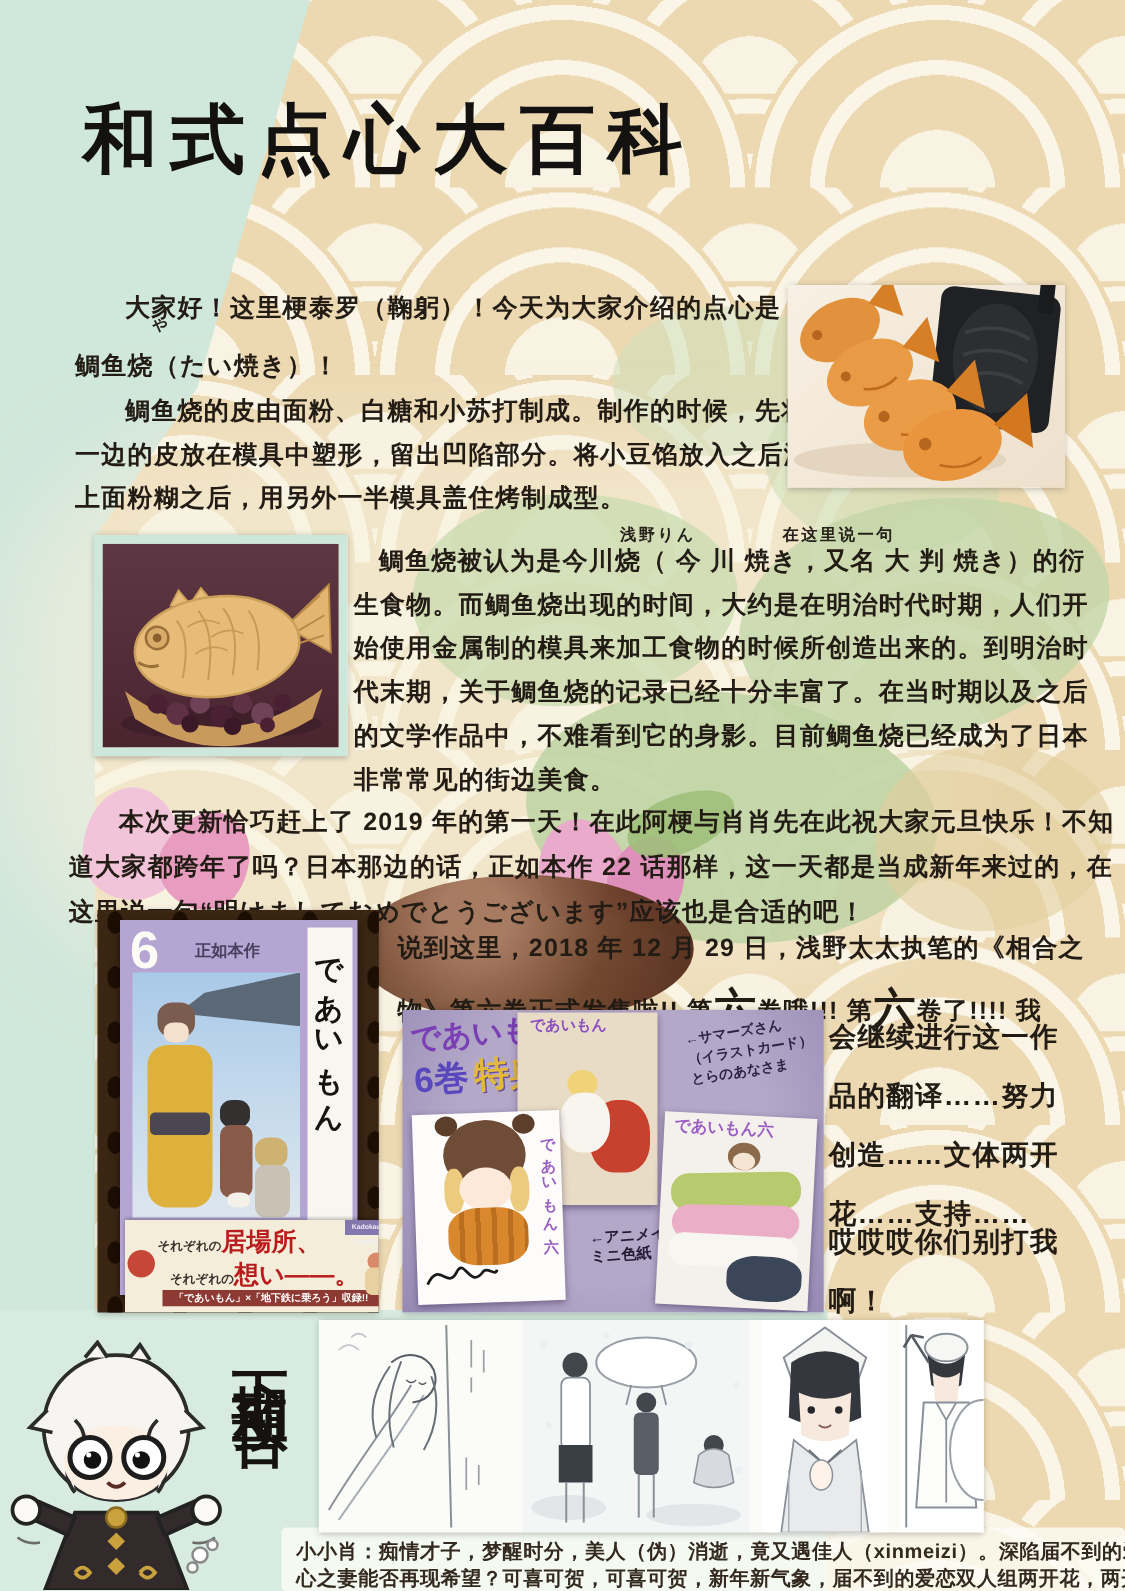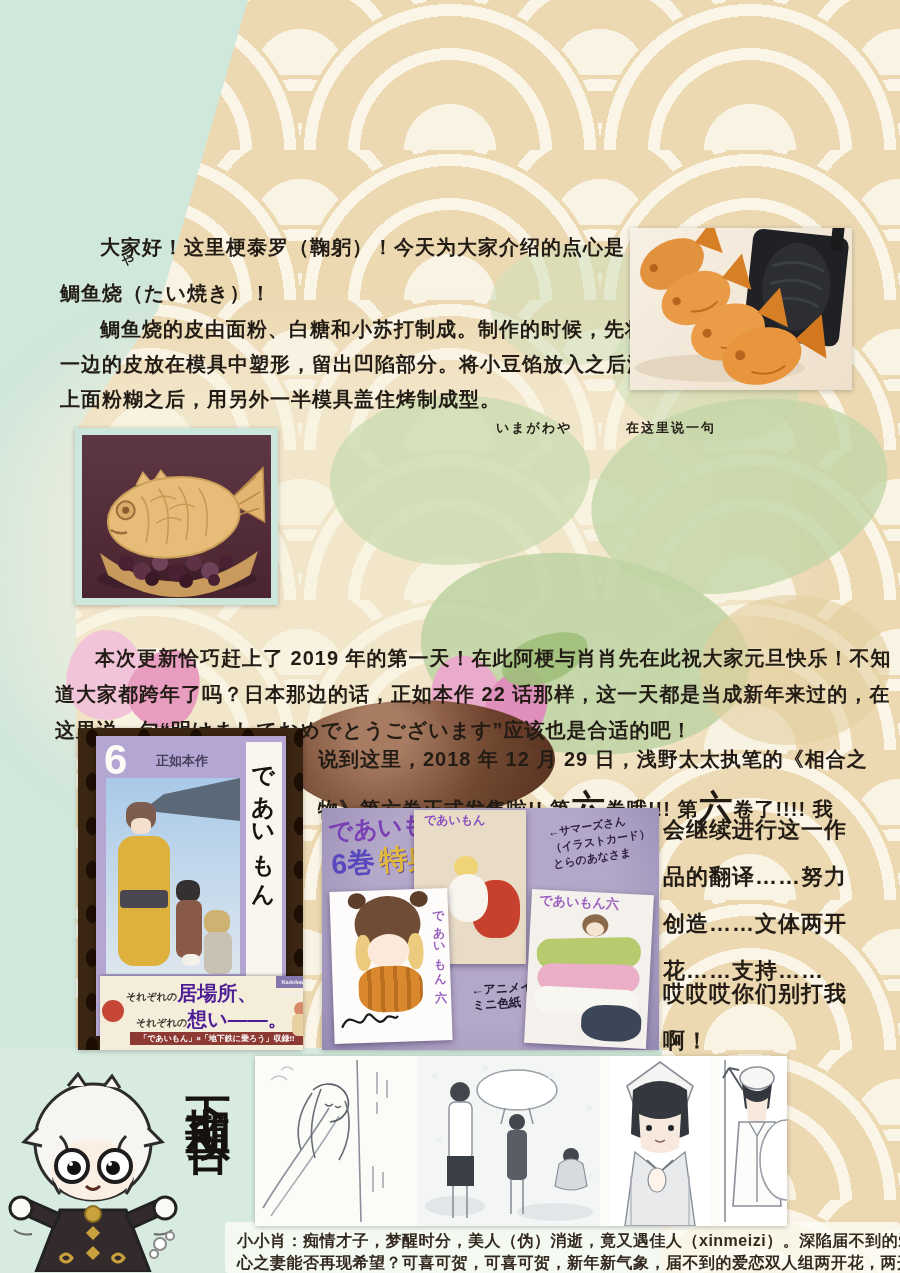--- a/index.html
+++ b/index.html
@@ -67,21 +67,21 @@
   .fig{position:absolute;border-radius:40%;}
   .cover-vol{position:absolute;left:8px;top:0px;font-size:42px;font-weight:900;color:#fcfbf6;z-index:2;}
   .cover-author{position:absolute;left:60px;top:16px;font-size:13px;font-weight:700;color:#46405c;z-index:2;}
   .cover-title-col{position:absolute;left:150px;top:6px;width:36px;height:254px;background:#f8f6ef;}
   .cover-title{writing-mode:vertical-rl;text-orientation:upright;font-size:23px;font-weight:900;
     color:#17140f;margin:8px auto 0;display:block;letter-spacing:3px;}
   .cover-seal{position:absolute;left:11px;bottom:6px;width:14px;height:14px;background:#b8362c;border-radius:3px;}
   .obi{position:absolute;left:4px;top:240px;width:216px;height:74px;background:#f4edda;box-shadow:0 -1px 3px rgba(0,0,0,.3);}
   .obi-row{position:absolute;white-space:nowrap;}
   .obi-small{font-size:10px;font-weight:700;color:#3c332e;}
-  .obi-big{font-size:20px;font-weight:900;color:#4c1d95;}
+  .obi-big{font-size:20px;font-weight:900;color:#b91c1c;}
   .obi-banner{position:absolute;left:30px;top:56px;width:174px;height:13px;background:#8e3a34;color:#fff;
     font-size:8px;font-weight:700;text-align:center;line-height:13px;}
   .obi-stamp{position:absolute;left:2px;top:24px;width:22px;height:22px;background:#c64738;border-radius:50%;}
   .imprint{position:absolute;right:2px;top:0;width:38px;height:12px;background:#8477ad;color:#efecf5;
     font-size:5.5px;line-height:12px;text-align:center;font-weight:700;}
   .mini-girl-hair{position:absolute;right:8px;top:26px;width:14px;height:14px;background:#d98a6a;border-radius:50%;}
   .mini-girl-body{position:absolute;right:6px;top:38px;width:18px;height:22px;background:#e8d0a0;border-radius:30%;}
   
   .photo-bonus{left:322px;top:808px;width:337px;height:242px;
     background:radial-gradient(circle at 50% 40%, #b4a8c9 0 55%, #968ab4 100%);}
@@ -141,25 +141,27 @@
   <div class="blob" style="left:590px;top:400px;width:300px;height:190px;background:#c3d6a8;opacity:.8;transform:rotate(-10deg);"></div>
   <div class="blob" style="left:420px;top:555px;width:330px;height:200px;background:#bdd2a2;opacity:.85;transform:rotate(8deg);"></div>
   <div class="blob" style="left:700px;top:595px;width:190px;height:150px;background:#e3cf9f;opacity:.6;"></div>
   <div class="flower-petal" style="left:66px;top:630px;width:80px;height:90px;background:#f2c4da;"></div>
   <div class="flower-petal" style="left:130px;top:648px;width:70px;height:80px;background:#e79cc0;transform:rotate(30deg);"></div>
   <div class="flower-petal" style="left:430px;top:655px;width:72px;height:82px;background:#e9aacb;transform:rotate(-15deg);"></div>
   <div class="flower-petal" style="left:488px;top:668px;width:60px;height:70px;background:#de8fba;transform:rotate(25deg);"></div>
   <div class="blob" style="left:500px;top:636px;width:90px;height:46px;background:#9fbf7a;opacity:.9;transform:rotate(-20deg);"></div>
   <div class="brown-ball"></div>
 
+  <div class="t title">和式点心大百科</div>
 
   <div class="t p1">大家好！这里梗泰罗（鞠躬）！今天为大家介绍的点心是鲷鱼烧（たい焼き）！</div>
   <span class="furi furi-ya">や</span>
   <div class="t p2">鲷鱼烧的皮由面粉、白糖和小苏打制成。制作的时候，先将一边的皮放在模具中塑形，留出凹陷部分。将小豆馅放入之后浇上面粉糊之后，用另外一半模具盖住烤制成型。</div>
-  <span class="furi furi-ima">いまがわや</span>
+  <div class="t p3">鲷鱼烧被认为是今川烧（ 今 川 焼き，又名 大 判 焼き）的衍生食物。而鲷鱼烧出现的时间，大约是在明治时代时期，人们开始使用金属制的模具来加工食物的时候所创造出来的。到明治时代末期，关于鲷鱼烧的记录已经十分丰富了。在当时期以及之后的文学作品中，不难看到它的身影。目前鲷鱼烧已经成为了日本非常常见的街边美食。</div>
+  <span class="furi furi-ima">浅野りん</span>
   <span class="furi furi-oba">在这里说一句</span>
   <div class="t p4">本次更新恰巧赶上了 2019 年的第一天！在此阿梗与肖肖先在此祝大家元旦快乐！不知道大家都跨年了吗？日本那边的话，正如本作 22 话那样，这一天都是当成新年来过的，在这里说一句“明けましておめでとうございます”应该也是合适的吧！</div>
   <div class="t p5"><span>说到这里，2018 年 12 月 29 日，浅野太太执笔的《相合之物》第六卷正式发售啦!!  第</span><span class="big6">六</span><span>卷哦!!!  第</span><span class="big6">六</span><span>卷了!!!!  我</span></div>
   <div class="t side1">会继续进行这一作品的翻译……努力创造……文体两开花……支持……</div>
   <div class="t side2">哎哎哎你们别打我啊！</div>
 
   <div class="photo photo-tr">
     <svg width="222" height="162" viewBox="0 0 222 162">
       <g transform="rotate(6 160 60)">
         <rect x="118" y="4" width="96" height="110" rx="10" fill="#202124"></rect>

